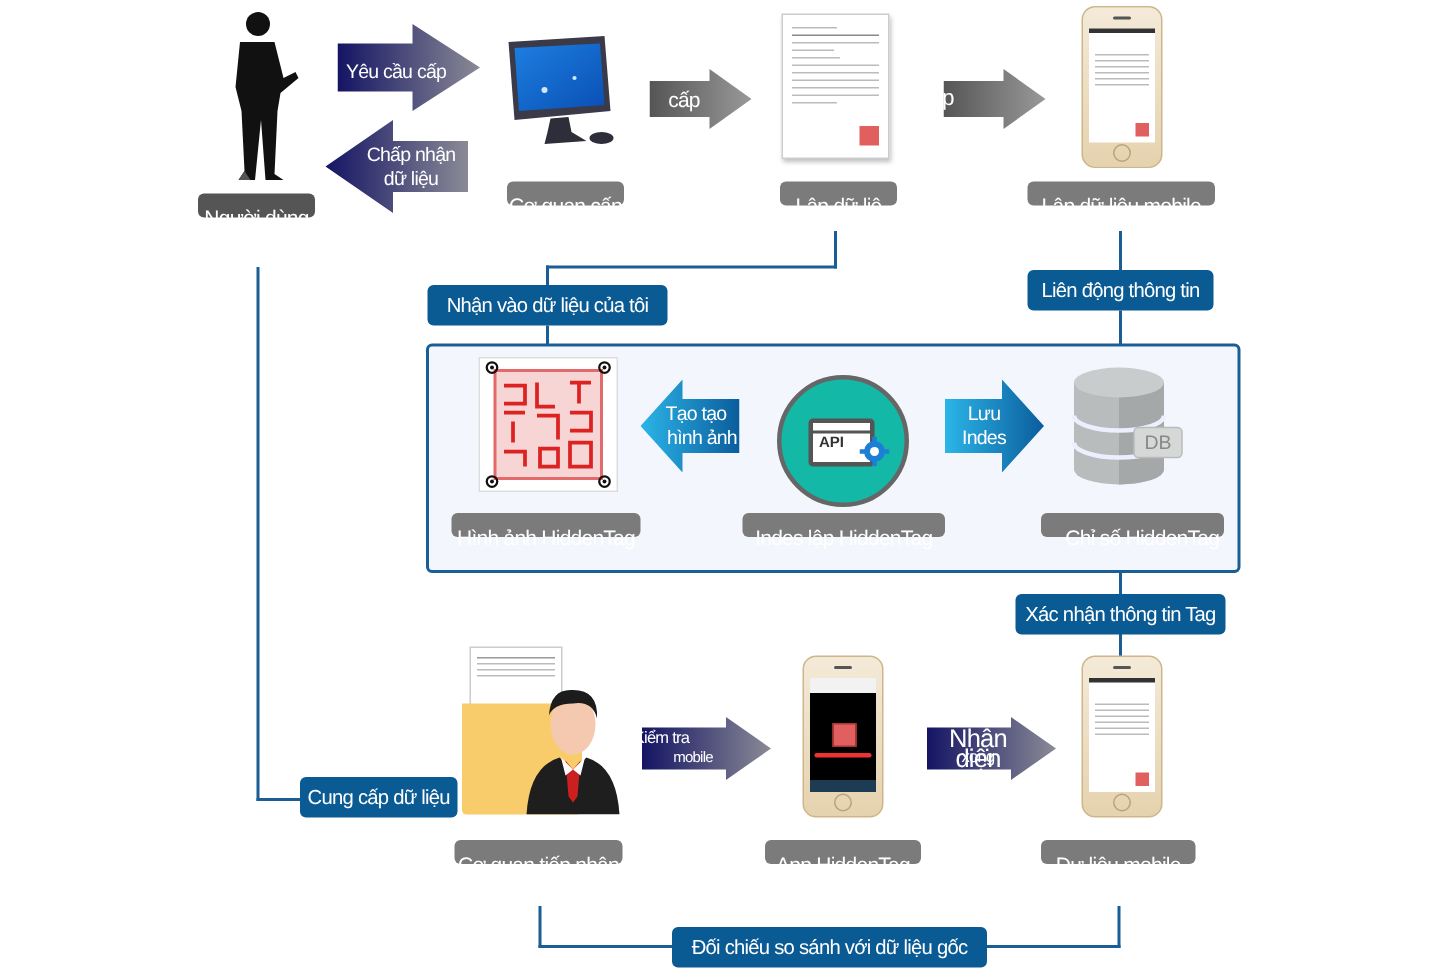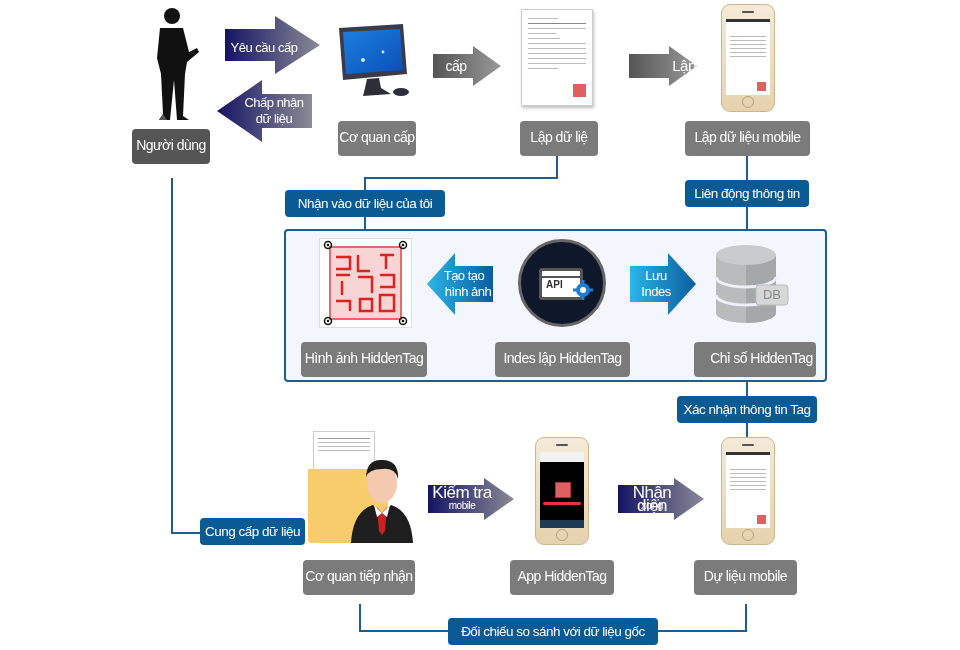--- a/index.html
+++ b/index.html
@@ -1,20 +1,20 @@
 <!DOCTYPE html>
 <html><head>
 <meta charset="utf-8">
 <style>
   html, body { margin: 0; padding: 0; background: #ffffff; }
   body { width: 960px; height: 650px; position: relative; overflow: hidden;
          font-family: "Liberation Sans", "DejaVu Sans", sans-serif; }
   .abs { position: absolute; }
   .gray-label { position: absolute; background: #7b7b7b; color: #fff; font-size: 14px;
-    border-radius: 4px; height: 35px; line-height: 32px; text-align: center; letter-spacing: -0.5px; }
+    border-radius: 4px; height: 16px; line-height: 32px; text-align: center; letter-spacing: -0.5px; }
   .dark-label { background: #555555; }
   .blue-label { position: absolute; background: #0a5a94; color: #fff; font-size: 13.5px;
     border-radius: 4px; height: 27px; line-height: 27px; text-align: center; letter-spacing: -0.5px; }
   .line { position: absolute; background: #1a5e95; }
   .module-box { position: absolute; left: 284px; top: 229px; width: 543px; height: 153px;
     border: 2px solid #1a5e95; border-radius: 4px; background: #f3f6fc; box-sizing: border-box; }
   .arrow-text { position: absolute; color: #fff; font-size: 13px; text-align: center;
     line-height: 16px; letter-spacing: -0.5px; }
   .doc { position: absolute; background: #fff; border: 1px solid #ccc; box-shadow: 1px 2px 3px rgba(0,0,0,0.25); }
   .doc .ln { height: 1px; background: #bbb; margin: 4px 6px 0 6px; }
@@ -112,21 +112,21 @@
     <div class="ln"></div>
     <div class="ln"></div>
     <div class="ln" style="width:30px;"></div>
   <div style="position:absolute; right:6px; bottom:8px; width:13px; height:13px; background:#e06060;"></div>
 </div>
 <div class="gray-label" style="left:520px; top:121px; width:78px;">Lập dữ liệ</div>
 
 <svg class="abs" style="left:629px; top:46px;" width="68" height="40" viewBox="0 0 68 40">
   <path d="M0 8 L40 8 L40 0 L68 20 L40 40 L40 32 L0 32 Z" fill="url(#gGray)"></path>
 </svg>
-<div class="arrow-text" style="left:664px; top:58px; width:40px; font-size:15px;">Lập</div>
+<div class="arrow-text" style="left:604px; top:58px; width:40px; font-size:15px;">Lập</div>
 
 <div class="phone" style="left:721px; top:4px; width:52px; height:106px;">
   <div class="spk"></div>
   <div class="screen">
     <div style="height:3px; background:#333;"></div>
     <div style="margin:14px 4px 0 4px; height:1px; background:#bbb;"></div>
     <div style="margin:3px 4px 0 4px; height:1px; background:#bbb;"></div>
     <div style="margin:3px 4px 0 4px; height:1px; background:#bbb;"></div>
     <div style="margin:3px 4px 0 4px; height:1px; background:#bbb;"></div>
     <div style="margin:3px 4px 0 4px; height:1px; background:#bbb;"></div>
@@ -167,21 +167,21 @@
       <linearGradient id="gCyanL" x1="1" x2="0">
         <stop offset="0" stop-color="#0b5d9c"></stop>
         <stop offset="1" stop-color="#2bb5e8"></stop>
       </linearGradient>
     </defs>
   <path d="M66 13 L28 13 L28 0 L0 31 L28 62 L28 49 L66 49 Z" fill="url(#gCyanL)"></path>
 </svg>
 <div class="arrow-text" style="left:432px; top:268px; width:64px;">Tạo tạo</div>
 <div class="arrow-text" style="left:436px; top:284px; width:64px;">hình ảnh</div>
 
-<div style="position:absolute; left:518px; top:239px; width:88px; height:88px; border-radius:50%; border:3px solid #666; background:#0f172a; box-sizing:border-box;">
+<div style="position:absolute; left:518px; top:250px; width:88px; height:88px; border-radius:50%; border:3px solid #666; background:#14b8a6; box-sizing:border-box;">
   <div style="position:absolute; left:18px; top:26px; width:44px; height:32px; border:3px solid #555; border-radius:3px; background:#fff; box-sizing:border-box;">
     <div style="height:5px; border-bottom:2px solid #555;"></div>
     <span style="position:absolute; left:4px; top:8px; font-size:10px; font-weight:bold; color:#333;">API</span>
   </div>
   <svg style="position:absolute; left:52px; top:38px;" width="20" height="20" viewBox="0 0 20 20">
     <circle cx="10" cy="10" r="7" fill="#1c7fd6"></circle>
     <g fill="#1c7fd6">
         <rect x="8.5" y="0" width="3" height="4"></rect>
         <rect x="8.5" y="16" width="3" height="4"></rect>
         <rect x="0" y="8.5" width="4" height="3"></rect>
@@ -238,21 +238,21 @@
 
 <svg class="abs" style="left:428px; top:478px;" width="86" height="42" viewBox="0 0 86 42">
   <defs>
       <linearGradient id="gNavyR2" x1="0" x2="1">
         <stop offset="0" stop-color="#141464"></stop>
         <stop offset="1" stop-color="#8a8a96"></stop>
       </linearGradient>
     </defs>
   <path d="M0 7 L56 7 L56 0 L86 21 L56 42 L56 35 L0 35 Z" fill="url(#gNavyR2)"></path>
 </svg>
-<div class="arrow-text" style="left:430px; top:486px; width:64px; font-size:17px; line-height:13px;">Kiểm tra</div>
+<div class="arrow-text" style="left:409px; top:486px; width:64px; font-size:11px; line-height:13px;">Kiểm tra</div>
 <div class="arrow-text" style="left:430px; top:499px; width:64px; font-size:10px; line-height:13px;">mobile</div>
 
 <div class="phone" style="left:535px; top:437px; width:52px; height:106px;">
   <div class="spk"></div>
   <div class="screen" style="background:#000;">
     <div style="height:10px; background:#f2f2f2;"></div>
     <div style="position:absolute; left:15px; top:30px; width:14px; height:14px; background:#e06060; border:1px solid #aa3333;"></div>
     <div style="position:absolute; left:3px; right:3px; top:50px; height:3px; background:#e33; border-radius:2px;"></div>
     <div style="position:absolute; left:0; right:0; bottom:0; height:8px; background:#1d3b52;"></div>
   </div>

